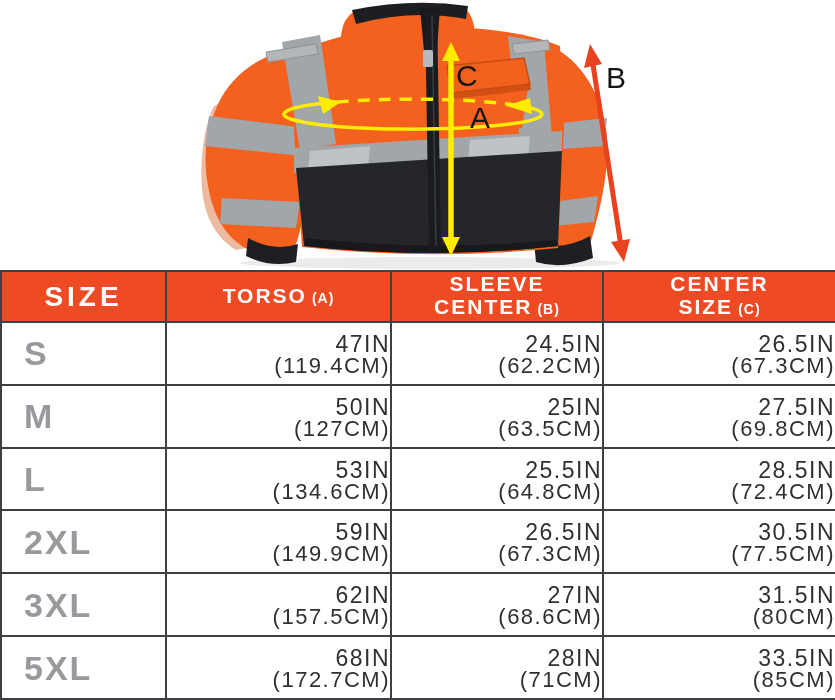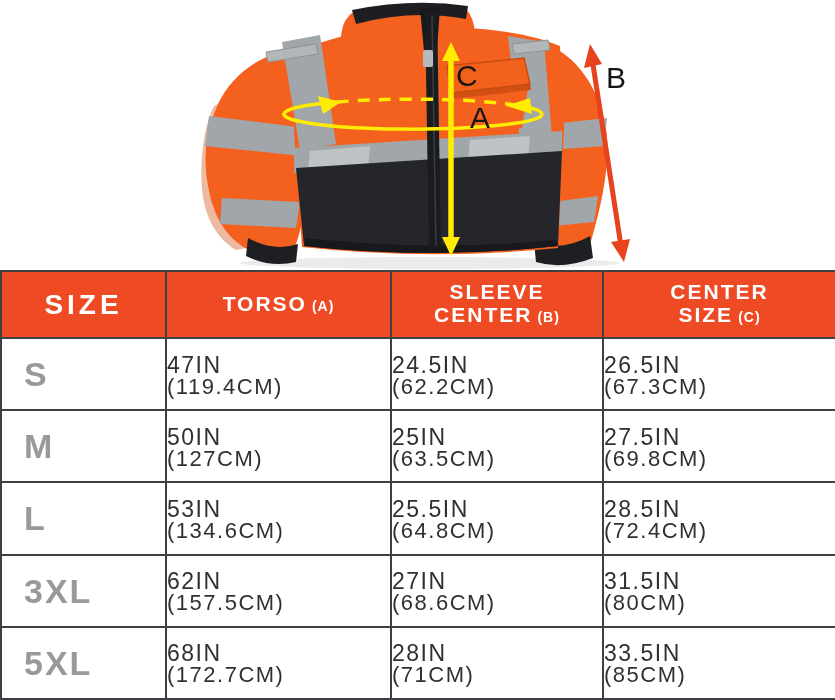--- a/index.html
+++ b/index.html
@@ -20,33 +20,33 @@
   }
   .size-table th,.size-table td{border:2px solid var(--border,#3e4043);}
   .size-table col.c-size{width:165px;}
   .size-table col.c-torso{width:225px;}
   .size-table col.c-sleeve{width:212px;}
   .size-table col.c-back{width:233px;}
 
   .size-table thead tr{height:47px;}
   .size-table thead th{
     background:var(--header_orange,#EE4A23);color:#ffffff;
-    text-align:center;vertical-align:middle;font-weight:bold;padding:8px;
+    text-align:center;vertical-align:middle;font-weight:bold;padding:0;
   }
   .size-table thead th .hline{display:block;font-size:21px;line-height:23px;letter-spacing:2px;}
   .size-table thead th.first .hline{font-size:28px;letter-spacing:4px;}
   .size-table thead th .ref{font-size:14px;letter-spacing:1px;margin-left:5px;}
 
   .size-table tbody tr{height:48px;}
   .size-table td{padding:0;vertical-align:middle;}
   .size-table td.size-cell{
     text-align:left;padding-left:22px;font-weight:bold;font-size:34px;line-height:1;
     color:var(--size_gray,#97999c);letter-spacing:2px;
   }
-  .size-table td.val-cell{text-align:left;color:var(--text_dark,#2e3033);border-radius:18px;}
+  .size-table td.val-cell{text-align:right;color:var(--text_dark,#2e3033);border-radius:18px;}
   .size-table td.val-cell .in{font-size:23px;line-height:24px;letter-spacing:1.5px;}
   .size-table td.val-cell .cm{font-size:22px;line-height:19px;letter-spacing:1.5px;}
 </style>
 </head>
 <body>
 
 <div class="stage">
 
   <div class="diagram-wrap">
     <svg width="835" height="270" viewBox="0 0 835 270">
@@ -194,20 +194,35 @@
           <td class="val-cell">
             <div class="in">25.5IN</div>
             <div class="cm">(64.8CM)</div>
           </td>
           <td class="val-cell">
             <div class="in">28.5IN</div>
             <div class="cm">(72.4CM)</div>
           </td>
         </tr>
         <tr>
+          <td class="size-cell">2XL</td>
+          <td class="val-cell">
+            <div class="in">59IN</div>
+            <div class="cm">(149.9CM)</div>
+          </td>
+          <td class="val-cell">
+            <div class="in">26.5IN</div>
+            <div class="cm">(67.3CM)</div>
+          </td>
+          <td class="val-cell">
+            <div class="in">30.5IN</div>
+            <div class="cm">(77.5CM)</div>
+          </td>
+        </tr>
+        <tr>
           <td class="size-cell">3XL</td>
           <td class="val-cell">
             <div class="in">62IN</div>
             <div class="cm">(157.5CM)</div>
           </td>
           <td class="val-cell">
             <div class="in">27IN</div>
             <div class="cm">(68.6CM)</div>
           </td>
           <td class="val-cell">

